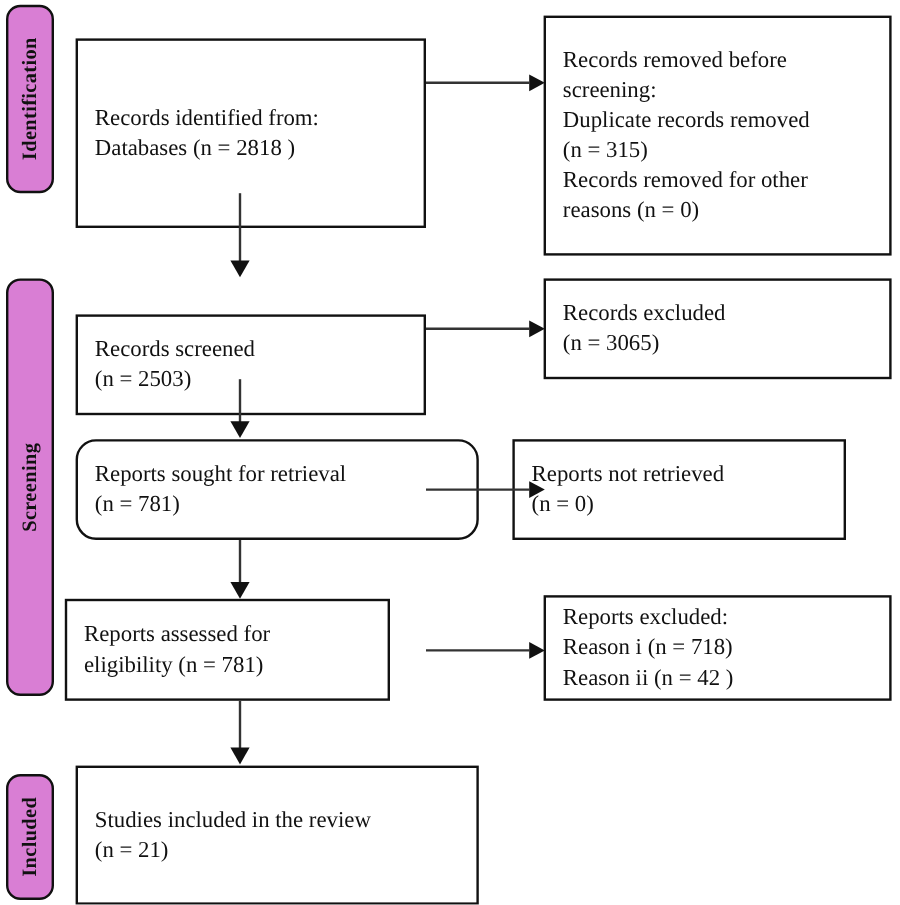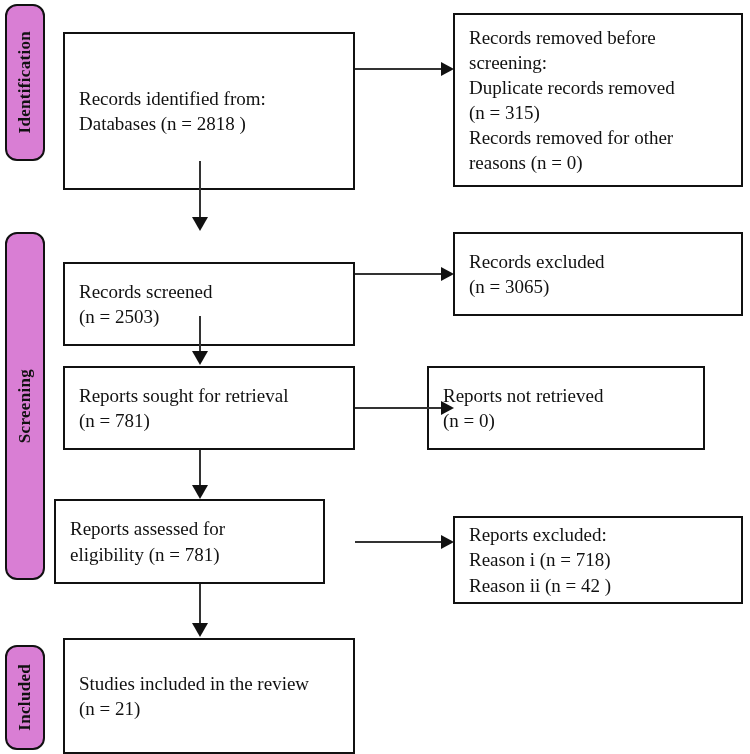--- a/index.html
+++ b/index.html
@@ -83,21 +83,21 @@
 
   <div class="stage-bar" style="left:5px; top:645px; width:40px; height:105px;">
     <span class="stage-label">Included</span>
   </div>
 
   <div class="node-box" style="left:63px; top:3px; width:292px; height:158px;margin-top:29px;">
     <span class="node-text">Records identified from:
     Databases (n = 2818 )</span>
   </div>
 
-  <div class="node-box" style="left:453px; top:13px; width:290px; height:174px;">
+  <div class="node-box" style="left:453px; top:13px; width:290px; height:200px;">
     <span class="node-text">Records removed before
 screening:
     Duplicate records removed
     (n = 315)
     Records removed for other
     reasons (n = 0)</span>
   </div>
 
   <div class="connector" style="left:355px; top:55px; width:100px; height:28px;">
     <svg width="100" height="28" viewBox="0 0 100 28">
@@ -130,21 +130,21 @@
     </svg>
   </div>
 
   <div class="connector" style="left:186px; top:316px; width:28px; height:50px;">
     <svg width="28" height="50" viewBox="0 0 28 50">
       <line x1="14" y1="0" x2="14" y2="36" stroke="#333333" stroke-width="2"></line>
       <polygon points="6,35 22,35 14,49" fill="#111111"></polygon>
     </svg>
   </div>
 
-  <div class="node-box" style="left:63px; top:366px; width:292px; height:84px;">
+  <div class="node-box" style="left:63px; top:366px; width:336px; height:84px;border-radius:17px;">
     <span class="node-text">Reports sought for retrieval
 (n = 781)</span>
   </div>
 
   <div class="node-box" style="left:427px; top:366px; width:278px; height:84px;">
     <span class="node-text">Reports not retrieved
 (n = 0)</span>
   </div>
 
   <div class="connector" style="left:355px; top:394px; width:100px; height:28px;">
@@ -159,38 +159,38 @@
       <line x1="14" y1="0" x2="14" y2="36" stroke="#333333" stroke-width="2"></line>
       <polygon points="6,35 22,35 14,49" fill="#111111"></polygon>
     </svg>
   </div>
 
   <div class="node-box" style="left:54px; top:499px; width:271px; height:85px;">
     <span class="node-text">Reports assessed for
 eligibility (n = 781)</span>
   </div>
 
-  <div class="node-box" style="left:453px; top:516px; width:290px; height:88px;">
+  <div class="node-box" style="left:453px; top:496px; width:290px; height:88px;">
     <span class="node-text">Reports excluded:
     Reason i (n = 718)
     Reason ii (n = 42 )</span>
   </div>
 
   <div class="connector" style="left:355px; top:528px; width:100px; height:28px;">
     <svg width="100" height="28" viewBox="0 0 100 28">
       <line x1="0" y1="14" x2="86" y2="14" stroke="#333333" stroke-width="2"></line>
       <polygon points="86,7 99,14 86,21" fill="#111111"></polygon>
     </svg>
   </div>
 
   <div class="connector" style="left:186px; top:584px; width:28px; height:54px;">
     <svg width="28" height="54" viewBox="0 0 28 54">
       <line x1="14" y1="0" x2="14" y2="40" stroke="#333333" stroke-width="2"></line>
       <polygon points="6,39 22,39 14,53" fill="#111111"></polygon>
     </svg>
   </div>
 
-  <div class="node-box" style="left:63px; top:638px; width:292px; height:116px;">
+  <div class="node-box" style="left:63px; top:638px; width:336px; height:116px;">
     <span class="node-text">Studies included in the review
 (n = 21)</span>
   </div>
 
 </div>
 
 </body></html>

